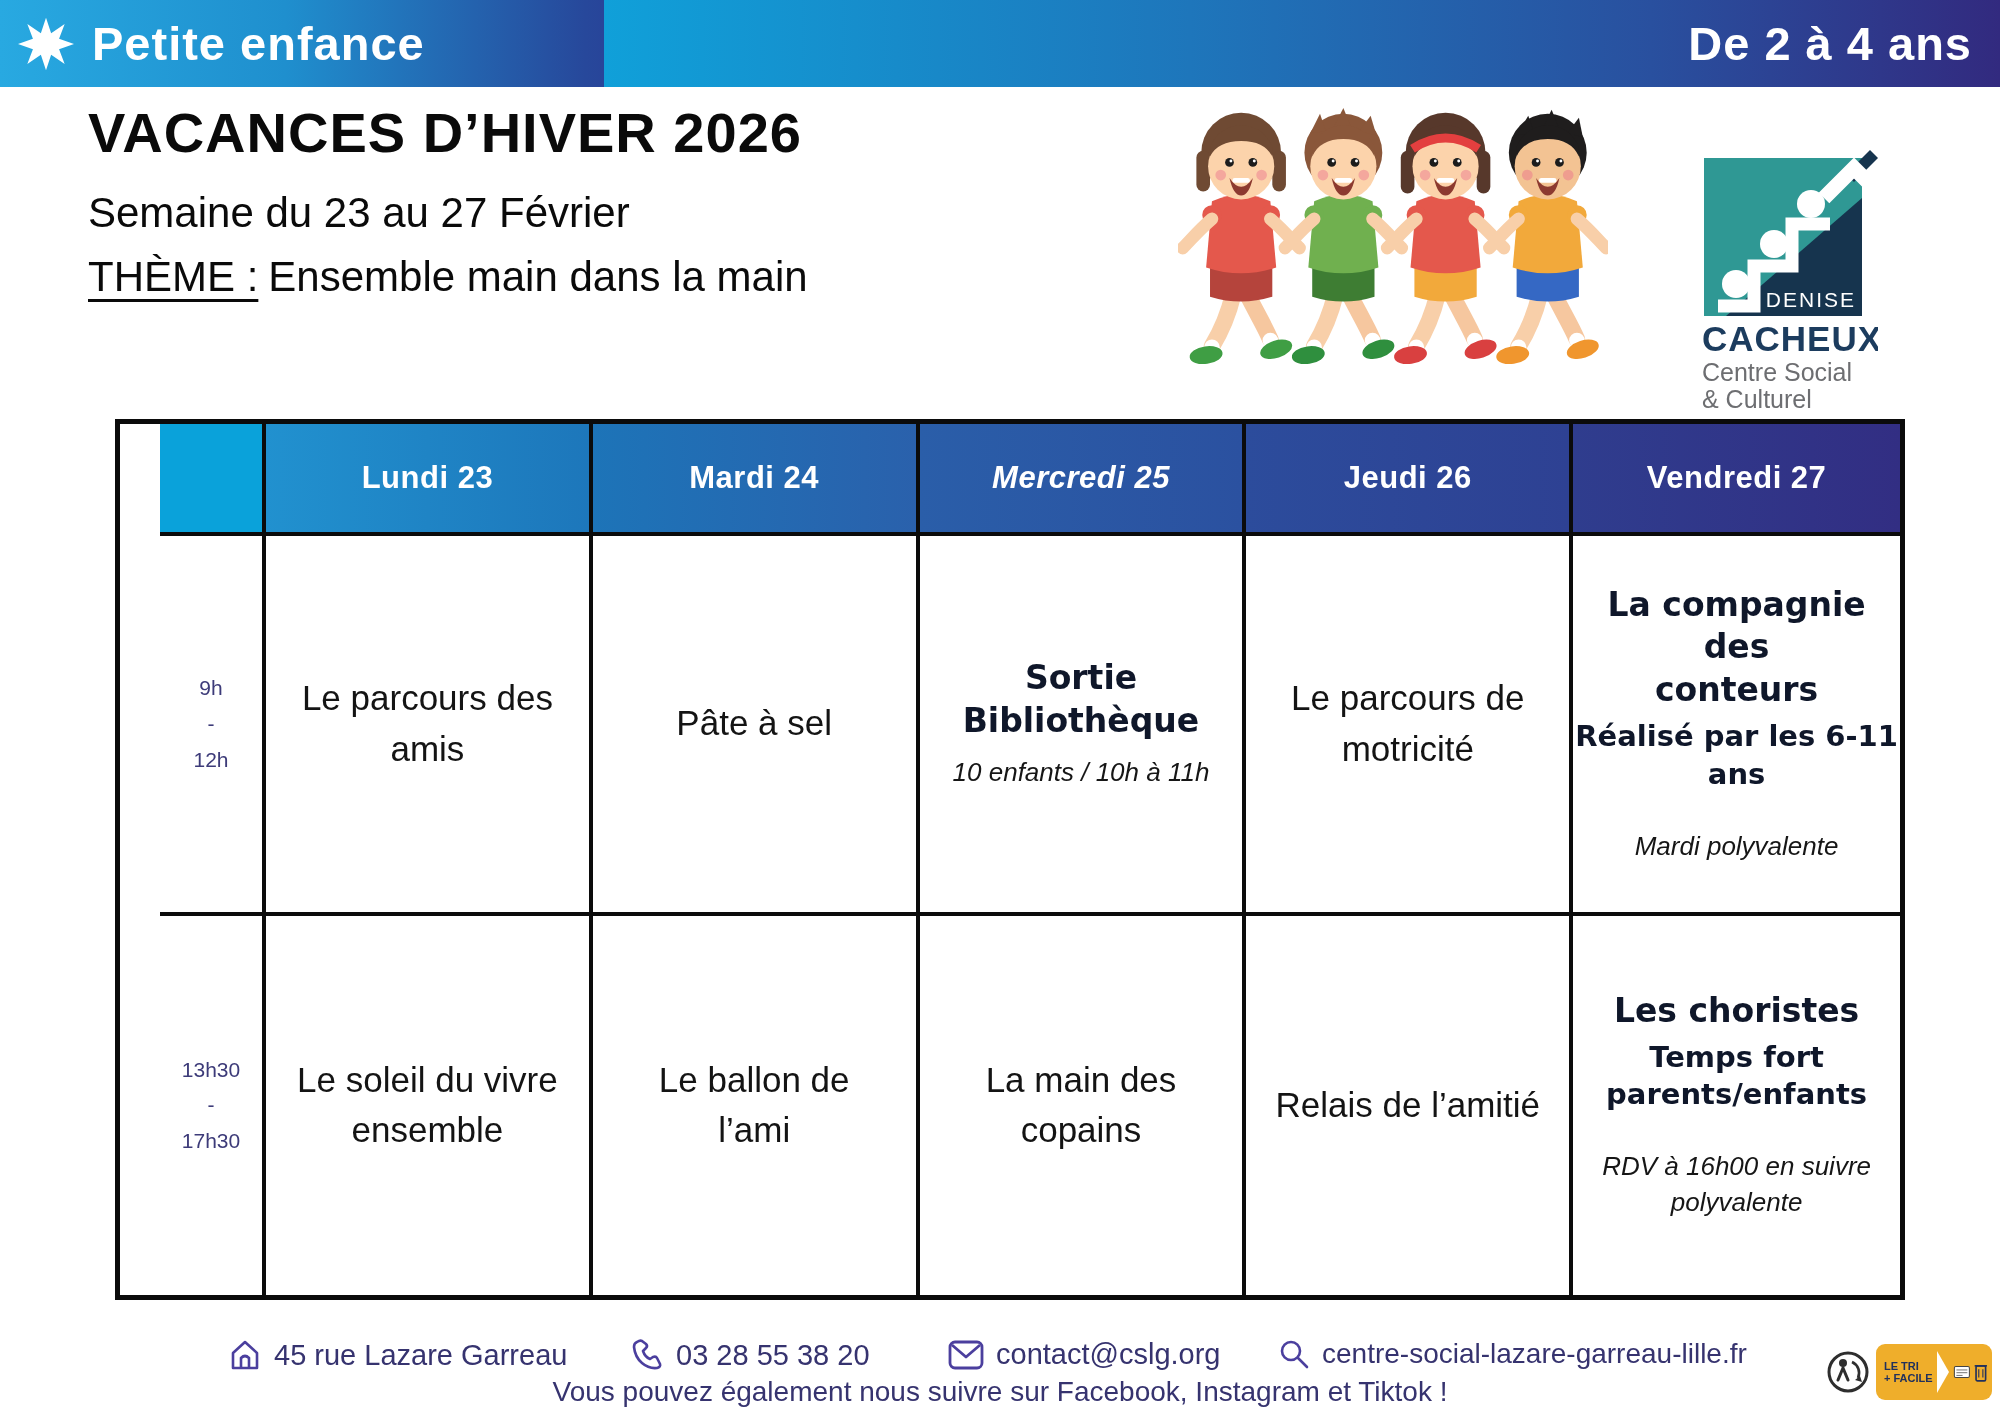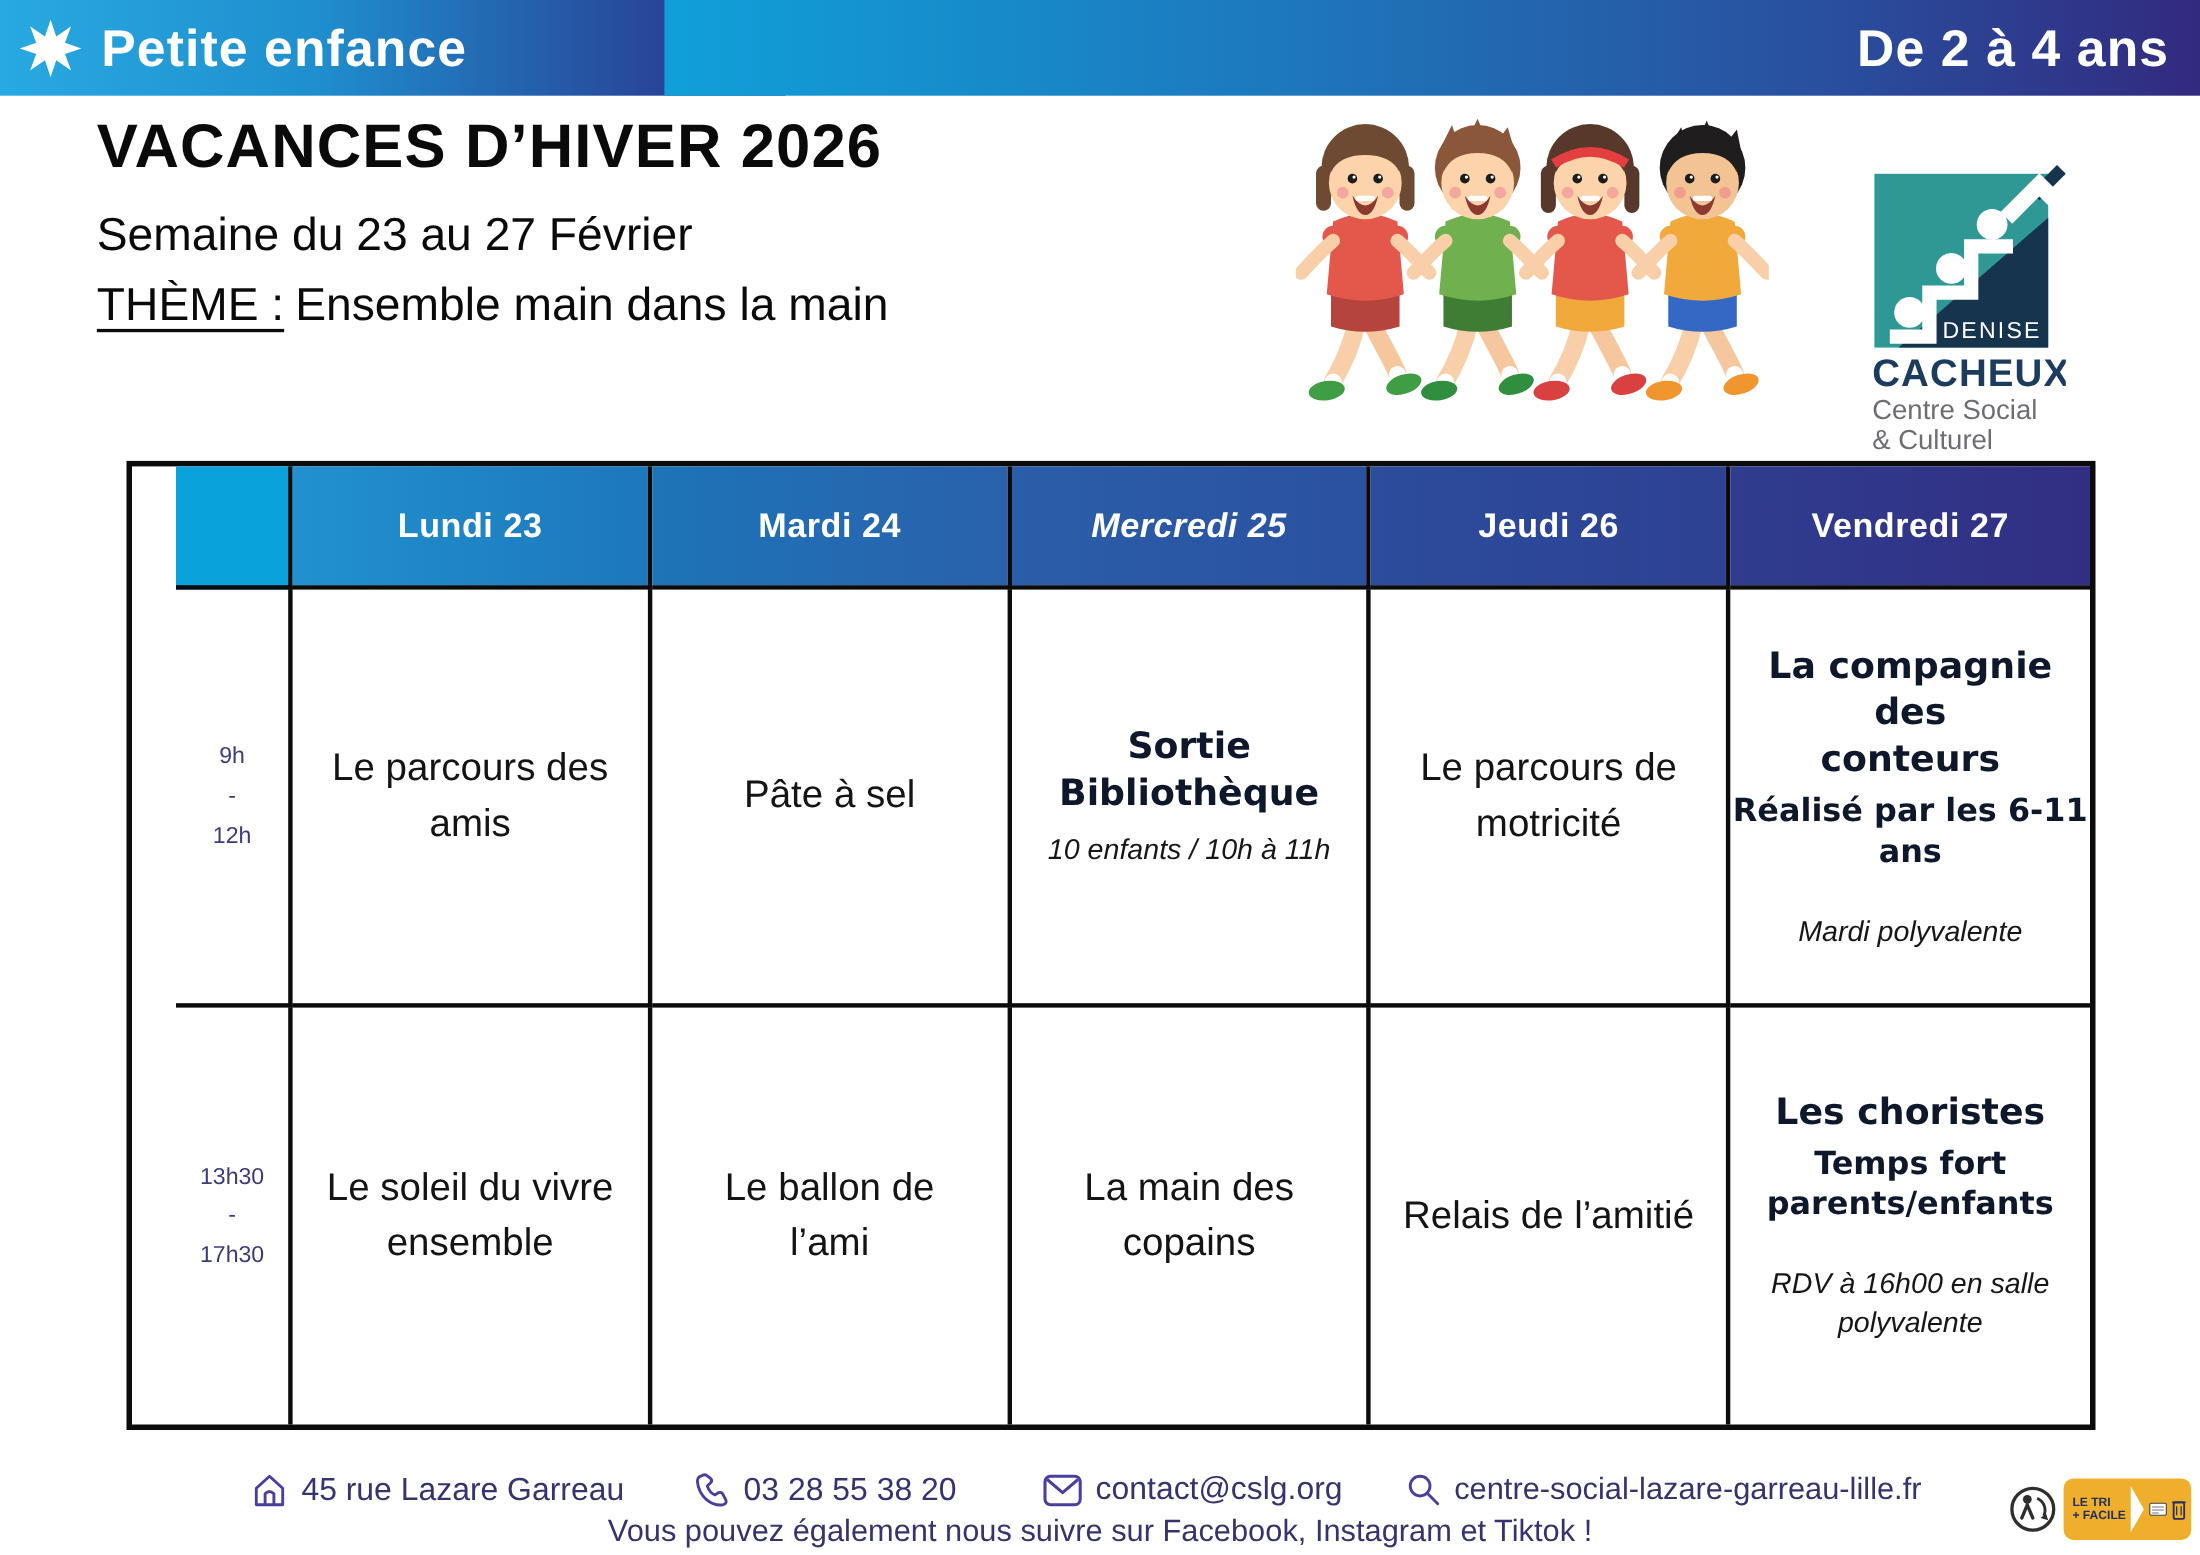--- a/index.html
+++ b/index.html
@@ -279,21 +279,21 @@
     <div class="cell-text">La main des
 copains</div>
   </div>
   <div class="cell row-last">
     <div class="cell-text">Relais de l’amitié</div>
   </div>
   <div class="cell row-last col-last">
     <div class="comic c-lg">Les choristes</div>
     <div class="comic c-md">Temps fort
 parents/enfants</div>
-    <div class="note gap-lg">RDV à 16h00 en salle
+    <div class="note gap-lg">RDV à 16h00 en suivre
 polyvalente</div>
   </div>
 </div>
 
 <div class="f-item f-addr">
   <svg width="34" height="34" viewBox="0 0 34 34">
     <path d="M5,15 L17,4 L29,15 L29,30 L5,30 Z" fill="none" stroke="#4b3f9e" stroke-width="2.6" stroke-linejoin="round"></path>
     <path d="M13,30 L13,20 Q17,16 21,20 L21,30" fill="none" stroke="#4b3f9e" stroke-width="2.6"></path>
   </svg>
   <span>45 rue Lazare Garreau</span>

